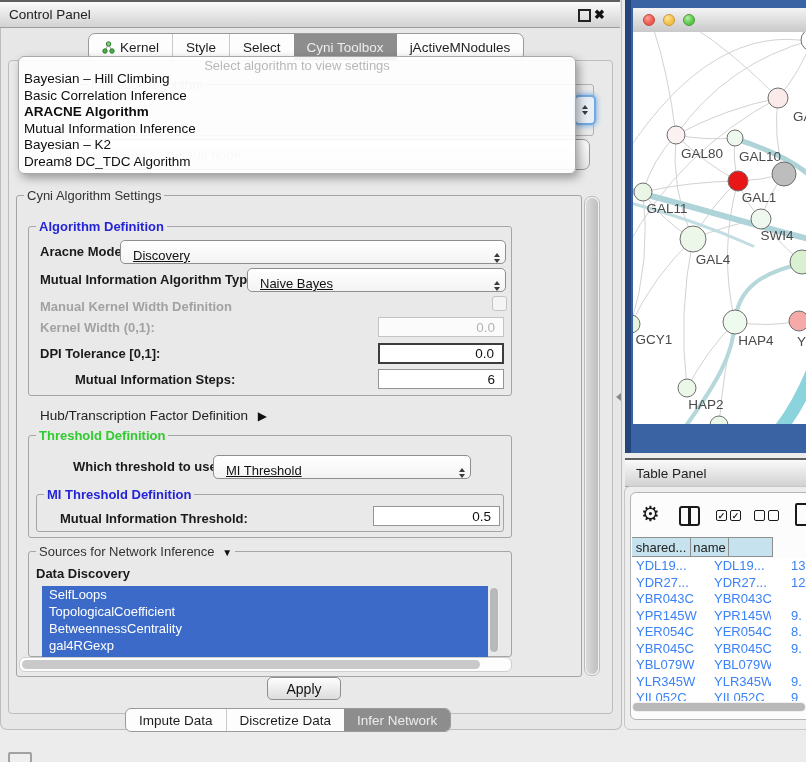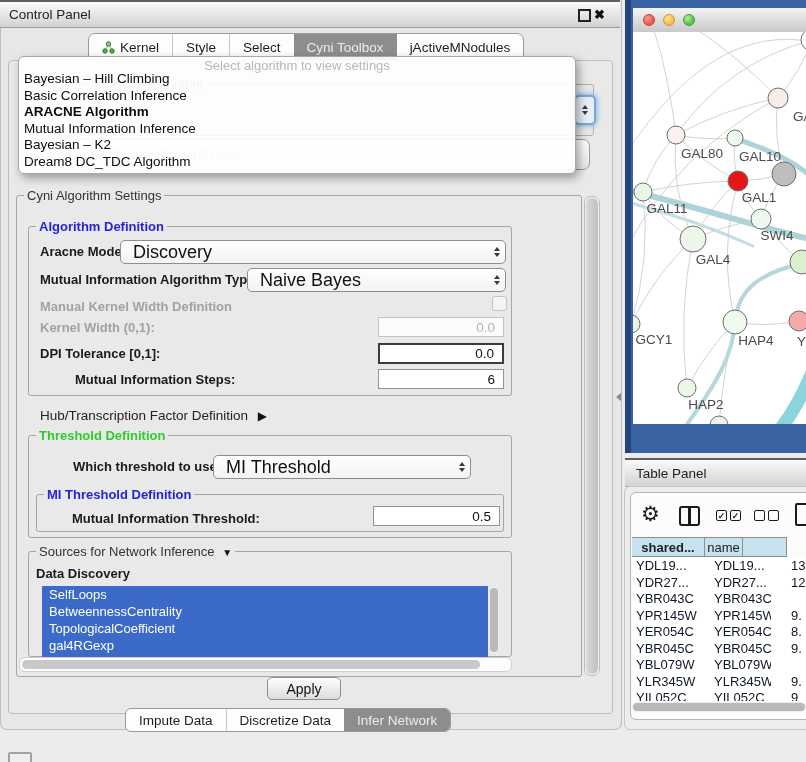--- a/index.html
+++ b/index.html
@@ -20,21 +20,21 @@
   .tabicon svg{display:block;}
   
   .cp-content{background:#e9e9e9;border:1px solid #bdbdbd;border-radius:4px;}
   .grp{border:1px solid #a6a6a6;border-radius:3px;}
   .grp-lbl{font-size:13px;background:#e9e9e9;padding:0 3px;white-space:nowrap;color:#333;}
   .grp-lbl.blue{color:#2424d6;font-weight:bold;}
   .grp-lbl.green{color:#2fcb2f;font-weight:bold;}
   .lbl{font-size:13px;font-weight:bold;color:#1a1a1a;white-space:nowrap;line-height:15px;}
   .lbl-dis{color:#a2a2a2;}
   .plain{font-weight:normal;color:#222;font-size:13.5px;}
-  .combo{background:linear-gradient(#ffffff,#f3f3f3);border:1px solid #8e8e8e;border-radius:5px;display:flex;align-items:center;font-size:18px;color:#111;}
+  .combo{background:linear-gradient(#ffffff,#f3f3f3);border:1px solid #8e8e8e;border-radius:5px;display:flex;align-items:flex-end;font-size:13px;color:#111;text-decoration:underline;}
   .combo .txt{padding-left:12px;flex:1;white-space:nowrap;overflow:hidden;}
   .arrows{width:16px;display:flex;flex-direction:column;align-items:center;gap:2px;}
   .tri-up{width:0;height:0;border-left:3.5px solid transparent;border-right:3.5px solid transparent;border-bottom:4px solid #3a3a3a;}
   .tri-down{width:0;height:0;border-left:3.5px solid transparent;border-right:3.5px solid transparent;border-top:4px solid #3a3a3a;}
   .inp{background:#fff;border:1px solid #949494;font-size:13.5px;color:#111;display:flex;align-items:center;justify-content:flex-end;padding-right:8px;box-sizing:border-box;}
   .inp-dis{background:#fbfbfb;border:1px solid #c4c4c4;color:#b4b4b4;}
   .inp-focus{border:2px solid #3c3c3c;}
   .chk{background:#f4f4f4;border:1.5px solid #c4c4c4;border-radius:3px;}
   .tri-glyph{color:#111;}
   
@@ -71,21 +71,21 @@
   .light-red{background:radial-gradient(circle at 35% 30%,#ff9d94,#ec5b50 60%);border:1px solid #c2443a;}
   .light-yellow{background:radial-gradient(circle at 35% 30%,#ffe49a,#f5bf4a 60%);border:1px solid #c79a35;}
   .light-green{background:radial-gradient(circle at 35% 30%,#b4eea0,#5cc64c 60%);border:1px solid #47993c;}
   .net-canvas{background:#ffffff;}
   
   .tp-outer{background:#ededed;border:1px solid #c6c6c6;border-radius:6px;}
   .tp-inner{background:#fcfcfc;border:1px solid #b4b4b4;border-radius:6px;}
   .th{background:#c5e2ee;border:1px solid #8f8f8f;margin-left:-1px;height:20px;line-height:20px;
       font-size:13px;color:#222;text-align:center;box-sizing:border-box;flex:none;}
   .tr{display:flex;height:16.5px;line-height:16.5px;background:#fff;}
-  .td{font-size:13px;color:#0f172a;padding-left:4px;white-space:nowrap;overflow:hidden;box-sizing:border-box;flex:none;}
+  .td{font-size:13px;color:#3b82f6;padding-left:4px;white-space:nowrap;overflow:hidden;box-sizing:border-box;flex:none;}
   .icon-col{border:2.5px solid #1a1a1a;border-radius:3px;}
   .icon-col .mid{position:absolute;left:50%;top:0;bottom:0;width:2.5px;margin-left:-1.25px;background:#1a1a1a;}
   .cbx{width:11px;height:11px;border:1.8px solid #1a1a1a;border-radius:2px;font-size:9px;line-height:10px;text-align:center;color:#1a1a1a;font-weight:bold;box-sizing:border-box;}
   .icon-page{border:2.5px solid #1a1a1a;border-radius:2px;}
   .gear{font-size:21px;color:#1a1a1a;line-height:21px;}
   .grip{width:0;height:0;border-top:4px solid transparent;border-bottom:4px solid transparent;border-right:5px solid #8a8a8a;}
   .corner-btn{background:#efefef;border:2px solid #a2a2a2;border-radius:2px;}
 </style>
 </head>
 <body>
@@ -203,33 +203,33 @@
   <div class="abs combo" style="left:213px;top:455px;width:256px;height:22px;">
     <span class="txt">MI Threshold</span>
     <span class="arrows">
         <span class="tri-up"></span>
         <span class="tri-down"></span>
       </span>
   </div>
 
   <div class="abs grp" style="left:36px;top:494px;width:466px;height:36px;"></div>
   <div class="abs grp-lbl blue" style="left:44px;top:487px;">MI Threshold Definition</div>
-  <div class="abs lbl" style="left:60px;top:511px;padding-left:12px;">Mutual Information Threshold:</div>
+  <div class="abs lbl" style="left:48px;top:511px;padding-left:12px;">Mutual Information Threshold:</div>
   <div class="abs inp" style="left:373px;top:506px;width:127px;height:20px;">0.5</div>
 
   <div class="abs grp" style="left:28px;top:551px;width:482px;height:104px;"></div>
   <div class="abs grp-lbl" style="left:36px;top:544px;">
     <span>Sources for Network Inference</span>
     <span class="tri-glyph" style="font-size:10px;margin-left:4px;">▼</span>
   </div>
   <div class="abs lbl" style="left:36px;top:566px;">Data Discovery</div>
   <div id="attr-list" class="abs attr-list" style="left:42px;top:586px;width:446px;height:80px;">
       <div class="attr-item">SelfLoops</div>
+      <div class="attr-item">TopologicalCoefficient</div>
       <div class="attr-item">BetweennessCentrality</div>
-      <div class="attr-item">TopologicalCoefficient</div>
       <div class="attr-item">gal4RGexp</div>
     </div>
   <div class="abs mini-scroll" style="left:489px;top:587px;width:10px;height:66px;">
       <div class="thumb"></div>
     </div>
   <div class="abs hscroll" style="left:19px;top:657px;width:491px;height:13px;">
       <div class="thumb" style="width:458px;"></div>
     </div>
 
   <div class="abs btn" style="left:267px;top:677px;width:72px;height:21px;">Apply</div>
@@ -327,21 +327,21 @@
     <span class="cbx">✓</span>
       <span class="cbx">✓</span>
   </div>
   <div class="abs" style="left:754px;top:510px;display:flex;gap:3px;">
     <span class="cbx"></span>
       <span class="cbx"></span>
   </div>
   <div class="abs icon-page" style="left:795px;top:503px;width:13px;height:19px;"></div>
 
   <div id="table-header" class="abs" style="left:632px;top:537px;width:174px;height:21px;display:flex;overflow:hidden;">
-      <div class="th" style="width: 74px; font-weight: bold;">shared...</div>
+      <div class="th" style="width: 60px;">shared...</div>
       <div class="th" style="width: 39px;">name</div>
       <div class="th" style="width: 45px;"></div>
     </div>
   <div id="table-rows" class="abs" style="left:632px;top:558px;width:174px;height:143px;overflow:hidden;background:#fff;">
       <div class="tr">
         <div class="td" style="width: 78px;">YDL19...</div>
         <div class="td" style="width: 61px;">YDL19...</div>
         <div class="td" style="width: 45px; padding-left: 20px;">13</div>
       </div>
       <div class="tr">

